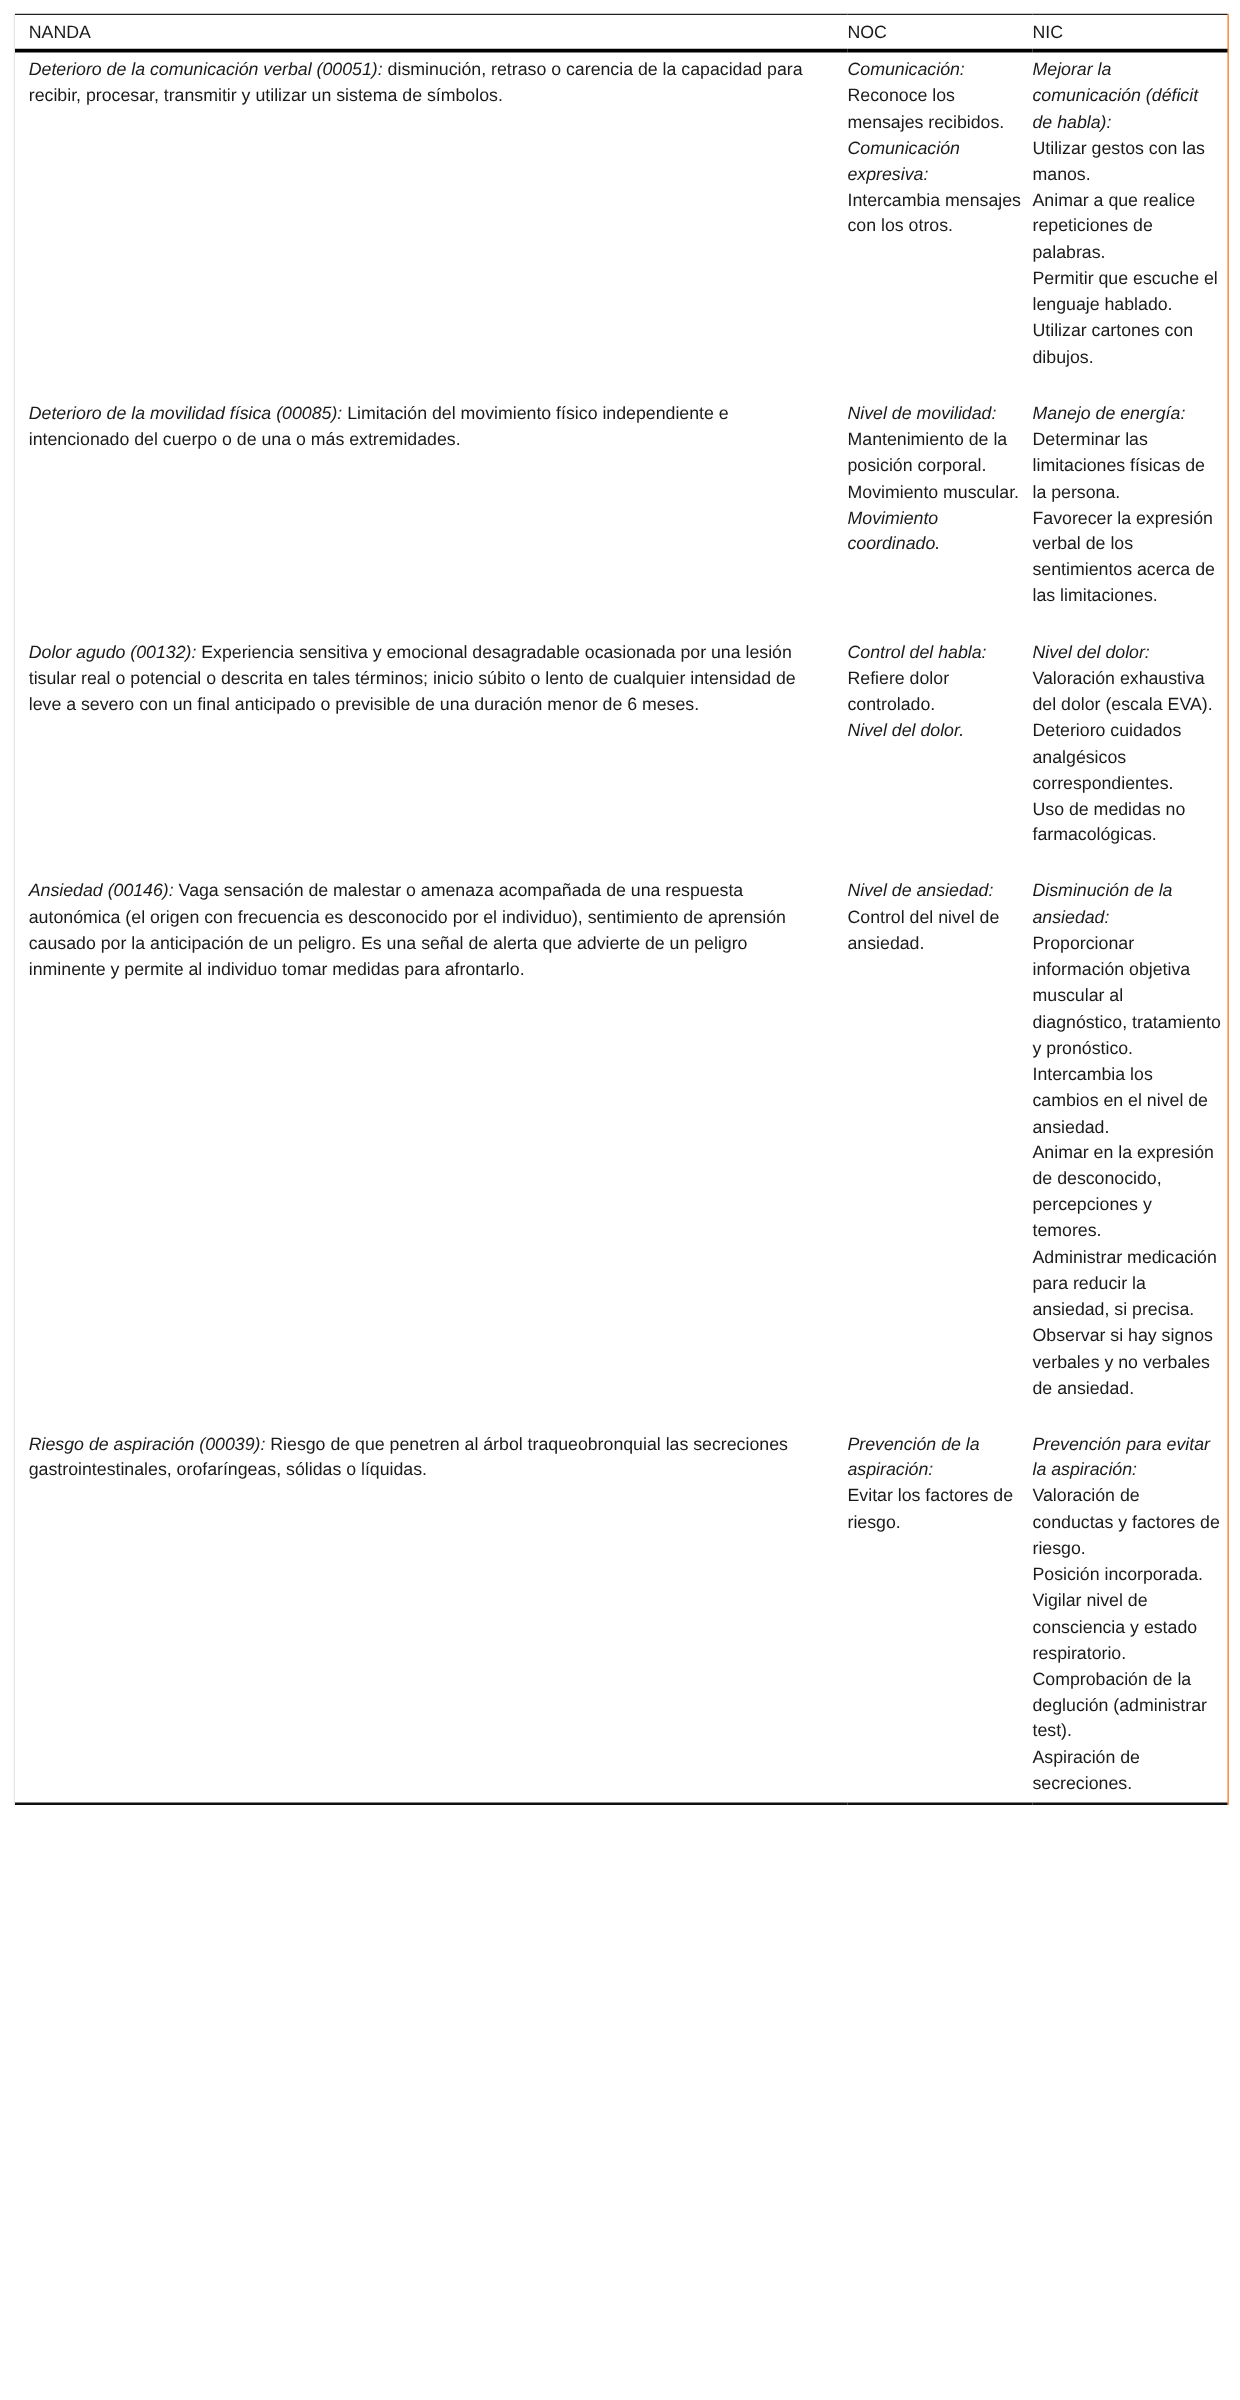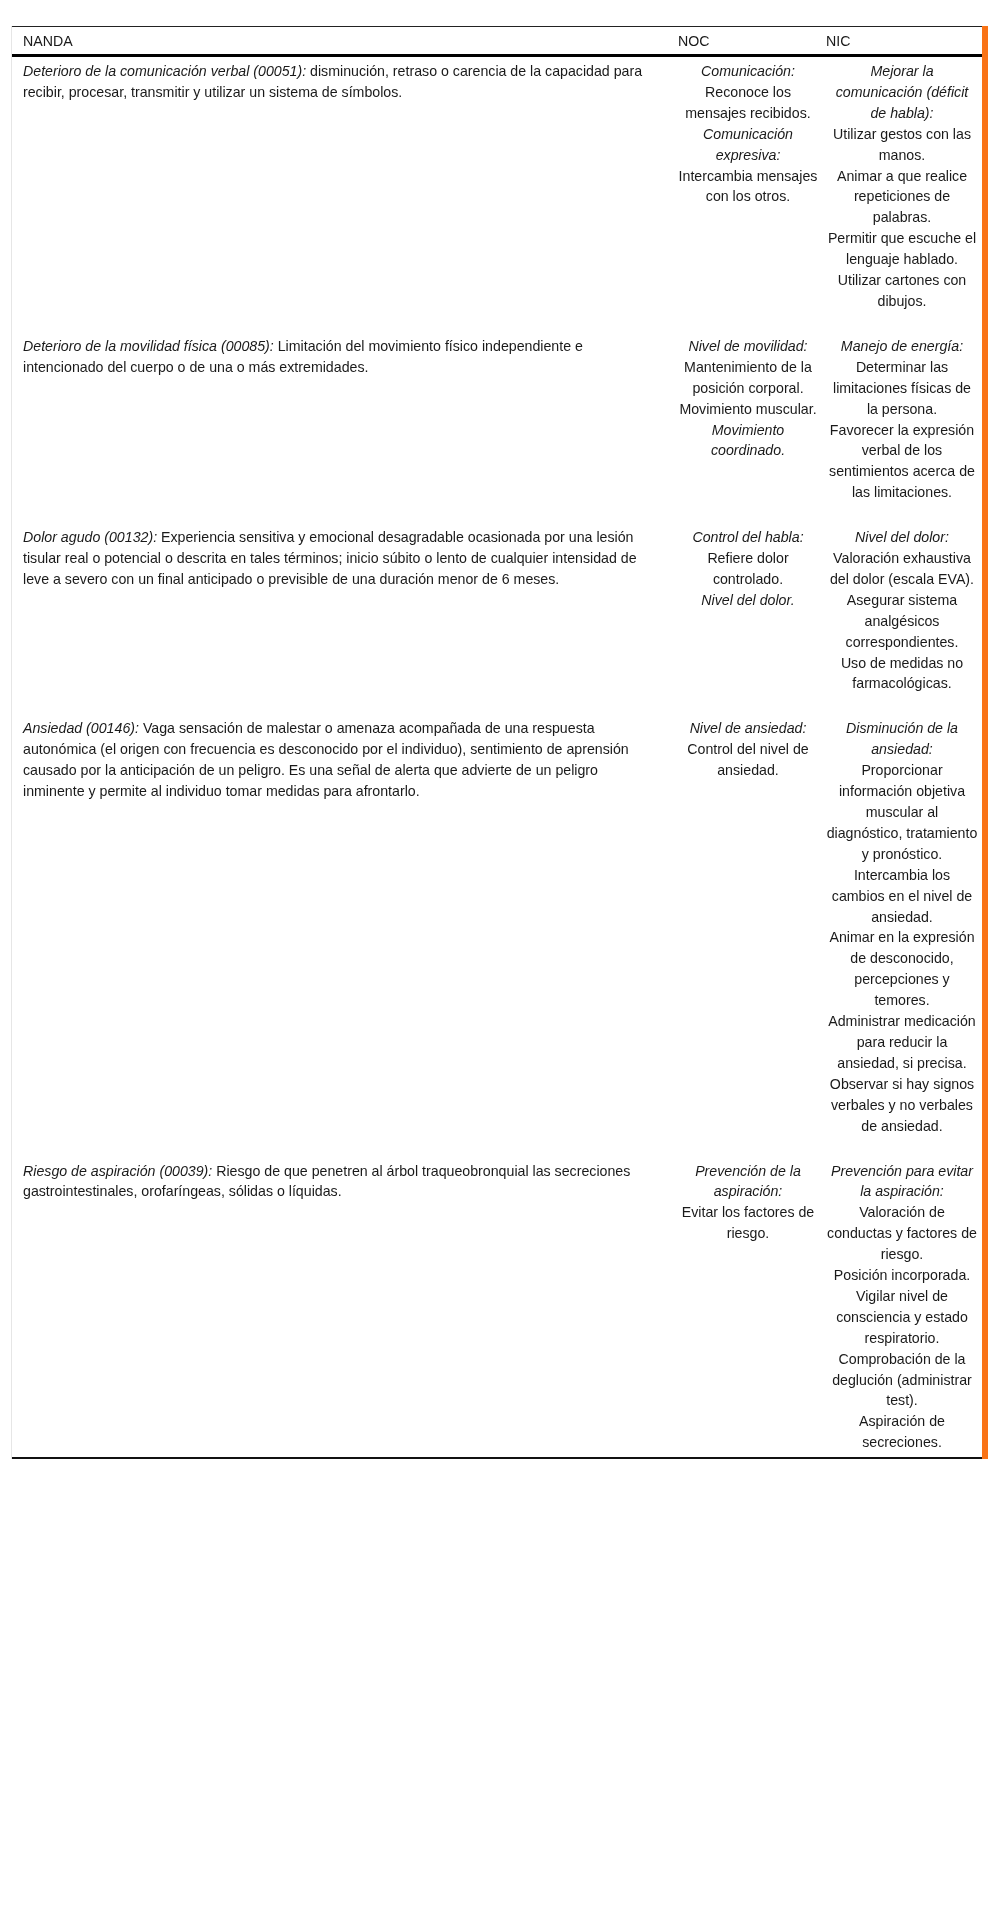--- a/index.html
+++ b/index.html
@@ -12,24 +12,24 @@
       height: 1920px;
       overflow: hidden;
       font-family: "Liberation Sans", sans-serif;
       color: #1a1a1a;
       font-size: 14.2px;
       line-height: 20.9px;
     }
     .table-wrap {
       position: absolute;
       left: 11px;
-      top: 26px;
+      top: 11px;
       width: 970px;
       border-left: 1px solid #e6e6e6;
-      border-right: 6px solid #f97316;
+      border-right: 1px solid #f97316;
     }
     table {
       border-collapse: collapse;
       width: 100%;
       table-layout: fixed;
     }
     thead tr th {
       border-top: 1px solid #222;
       border-bottom: 3px solid #000;
       font-weight: normal;
@@ -45,21 +45,21 @@
     col.c2 { width: 148px; }
     col.c3 { width: 156px; }
     tbody td {
       vertical-align: top;
       padding-top: 2px;
     }
     tbody tr.row td { padding-bottom: 22px; }
     tbody tr.row-1 td { padding-top: 4px; }
     tbody tr.last td { border-bottom: 2px solid #111; padding-bottom: 4px; }
     .it { font-style: italic; }
-    .line { display: block; text-align: center; }
+    .line { display: block; }
   </style>
 </head>
 <body>
 
 <div class="table-wrap">
   <table>
     <colgroup>
       <col class="c1">
         <col class="c2">
         <col class="c3">
@@ -106,21 +106,21 @@
       <tr class="row">
         <td class="col-nanda"><span class="it">Dolor agudo (00132):</span><span> Experiencia sensitiva y emocional desagradable ocasionada por una lesión tisular real o potencial o descrita en tales términos; inicio súbito o lento de cualquier intensidad de leve a severo con un final anticipado o previsible de una duración menor de 6 meses.</span></td>
         <td class="col-noc">
             <span class="line it">Control del habla:</span>
             <span class="line">Refiere dolor controlado.</span>
             <span class="line it">Nivel del dolor.</span>
           </td>
         <td class="col-nic">
             <span class="line it">Nivel del dolor:</span>
             <span class="line">Valoración exhaustiva del dolor (escala EVA).</span>
-            <span class="line">Asegurar sistema analgésicos correspondientes.</span>
+            <span class="line">Deterioro cuidados analgésicos correspondientes.</span>
             <span class="line">Uso de medidas no farmacológicas.</span>
           </td>
       </tr>
       <tr class="row">
         <td class="col-nanda"><span class="it">Ansiedad (00146):</span><span> Vaga sensación de malestar o amenaza acompañada de una respuesta autonómica (el origen con frecuencia es desconocido por el individuo), sentimiento de aprensión causado por la anticipación de un peligro. Es una señal de alerta que advierte de un peligro inminente y permite al individuo tomar medidas para afrontarlo.</span></td>
         <td class="col-noc">
             <span class="line it">Nivel de ansiedad:</span>
             <span class="line">Control del nivel de ansiedad.</span>
           </td>
         <td class="col-nic">

